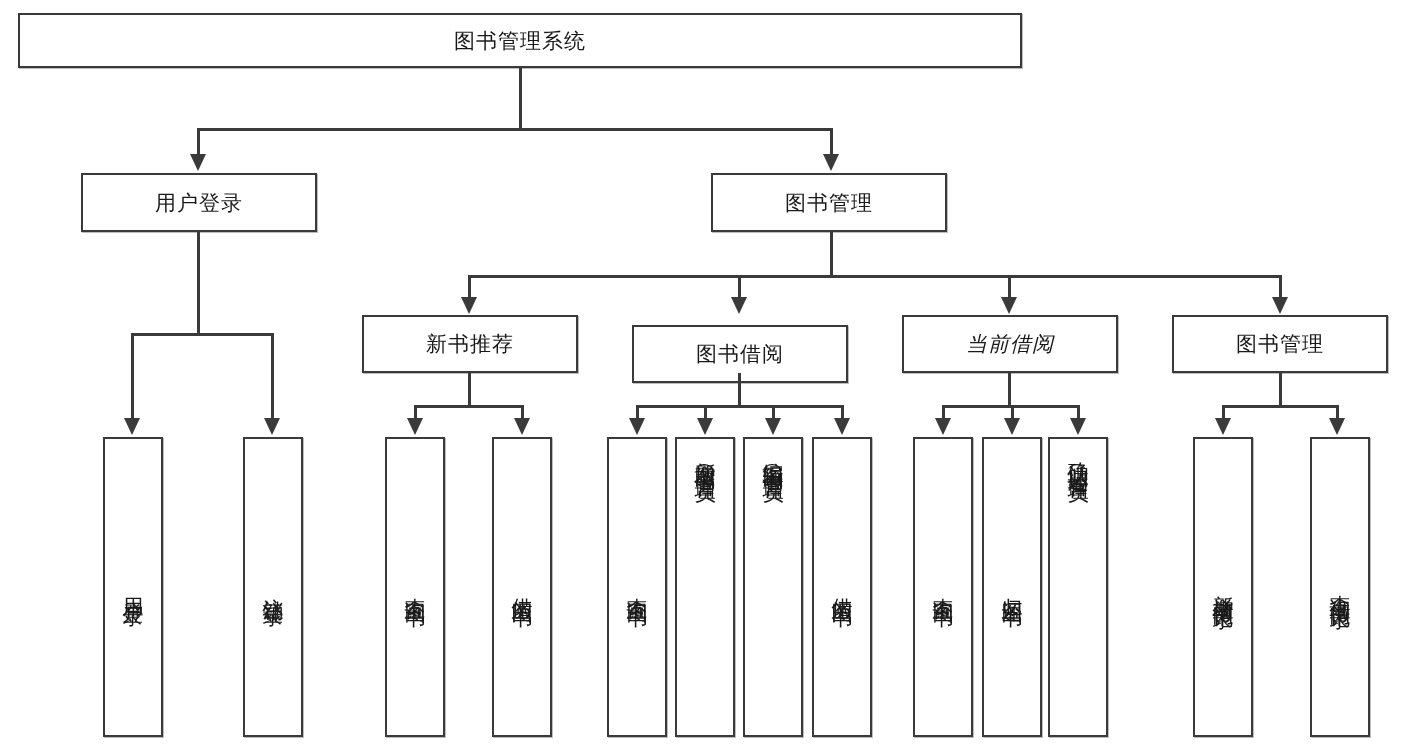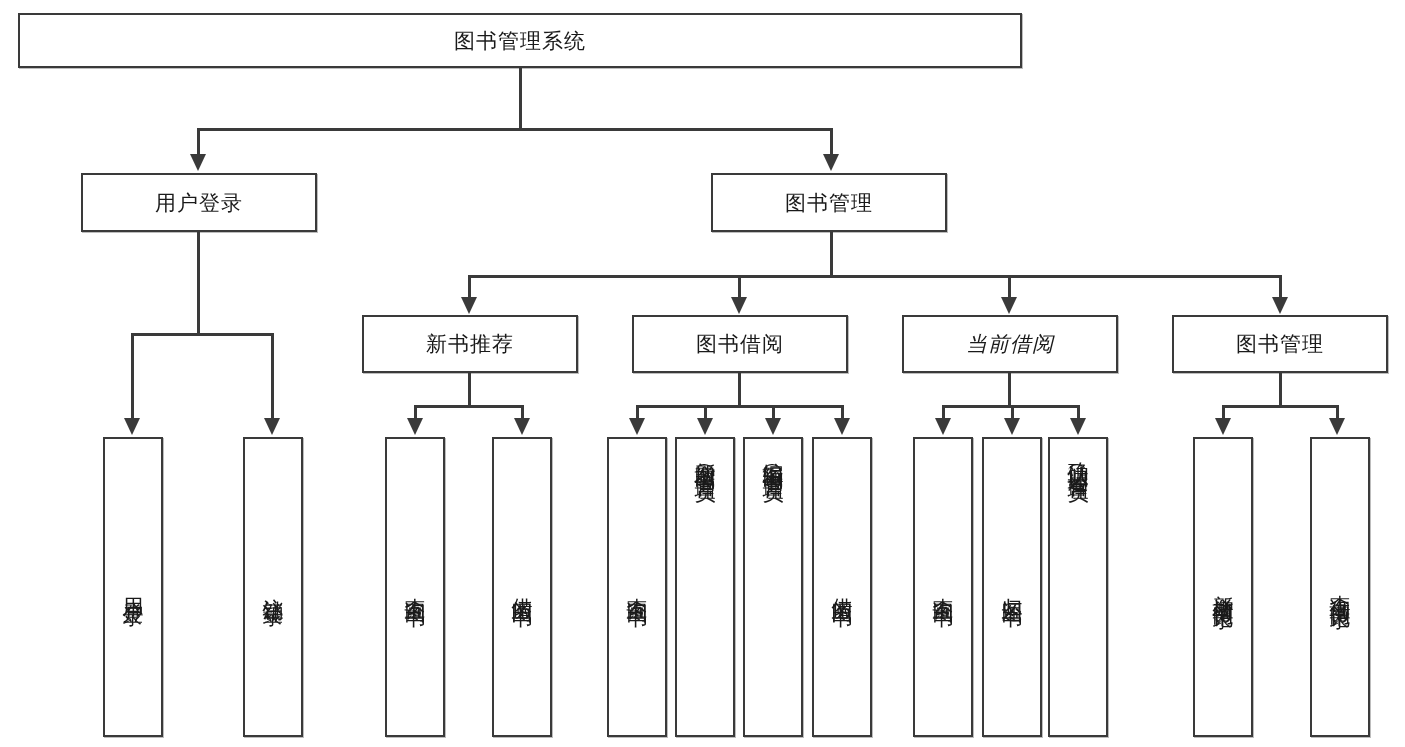--- a/index.html
+++ b/index.html
@@ -122,21 +122,21 @@
   <div class="line-v" style="left:738px; top:275px; height:24px;"></div>
   <div class="arrow" style="left:731px; top:297px;"></div>
   <div class="line-v" style="left:1008px; top:275px; height:24px;"></div>
   <div class="arrow" style="left:1001px; top:297px;"></div>
   <div class="line-v" style="left:1279px; top:275px; height:24px;"></div>
   <div class="arrow" style="left:1272px; top:297px;"></div>
 
   <div class="node horiz" style="left:362px; top:315px; width:216px; height:58px;">
     <span>新书推荐</span>
   </div>
-  <div class="node horiz" style="left:632px; top:315px; width:216px; height:58px;">
+  <div class="node horiz" style="left:632px; top:325px; width:216px; height:58px;">
     <span>图书借阅</span>
   </div>
   <div class="node horiz" style="left:902px; top:315px; width:216px; height:58px;font-style:italic;">
     <span>当前借阅</span>
   </div>
   <div class="node horiz" style="left:1172px; top:315px; width:216px; height:58px;">
     <span>图书管理</span>
   </div>
 
   <div class="line-v" style="left:468px; top:373px; height:34px;"></div>

